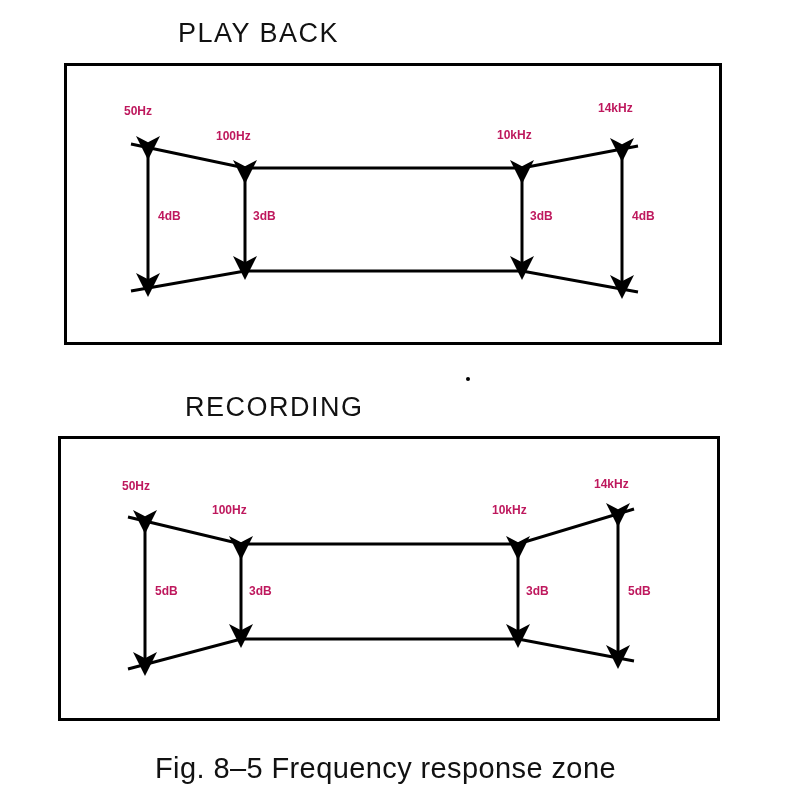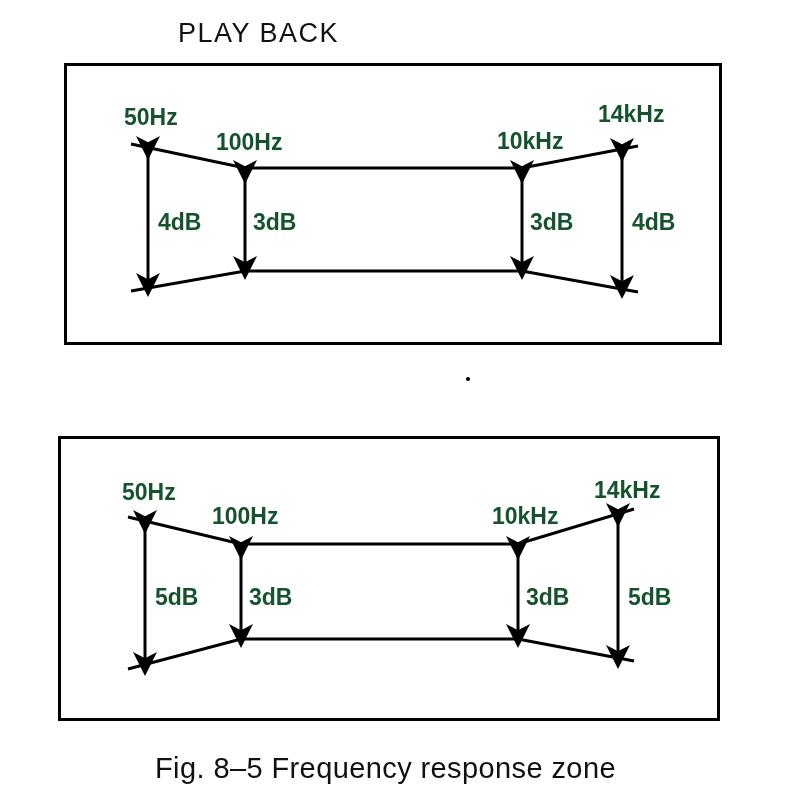--- a/index.html
+++ b/index.html
@@ -44,24 +44,24 @@
   .svg-layer {
     position: absolute;
     left: 0; top: 0;
     width: 800px;
     height: 787px;
     pointer-events: none;
   }
 
   .lbl {
     position: absolute;
-    font-size: 23px;
+    font-size: 12px;
     font-weight: 600;
     white-space: nowrap;
-    color: #14532d;
+    color: #be185d;
   }
 
   .caption {
     position: absolute;
     left: 155px;
     top: 752px;
     font-size: 29px;
     letter-spacing: 0.4px;
     white-space: nowrap;
     color: #111;
@@ -75,20 +75,21 @@
 </style>
 </head>
 <body>
 
 <div class="page">
 
   <div class="panel-title" id="playback-title">PLAY BACK</div>
 
   <div class="chart-frame" id="playback-frame"></div>
 
+  <div class="panel-title" id="recording-title">RECORDING</div>
 
   <div class="chart-frame" id="recording-frame"></div>
 
   <div class="dot" style="left:466px; top:377px;"></div>
 
   <svg class="svg-layer" viewBox="0 0 800 787" xmlns="http://www.w3.org/2000/svg">
     <defs>
       <marker id="ar" markerWidth="9" markerHeight="9" refX="4.5" refY="4.5" orient="auto">
         <path d="M0.5,0.5 L8.5,4.5 L0.5,8.5 L2.6,4.5 Z" fill="#000"></path>
       </marker>

